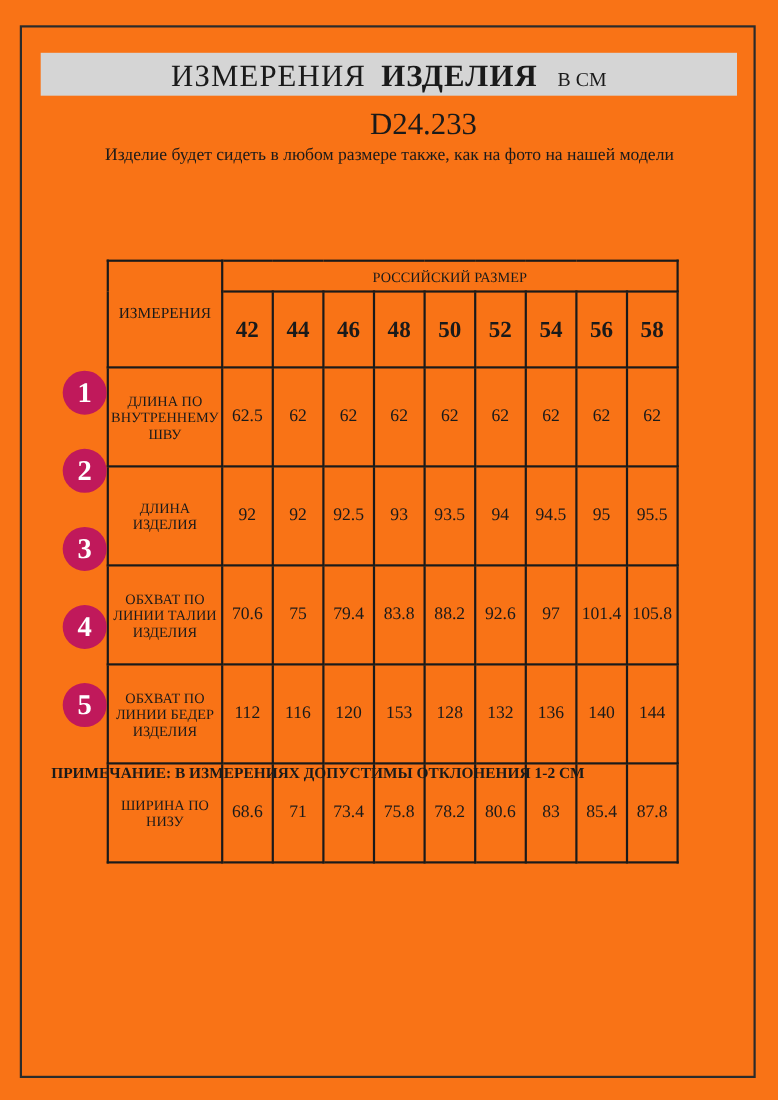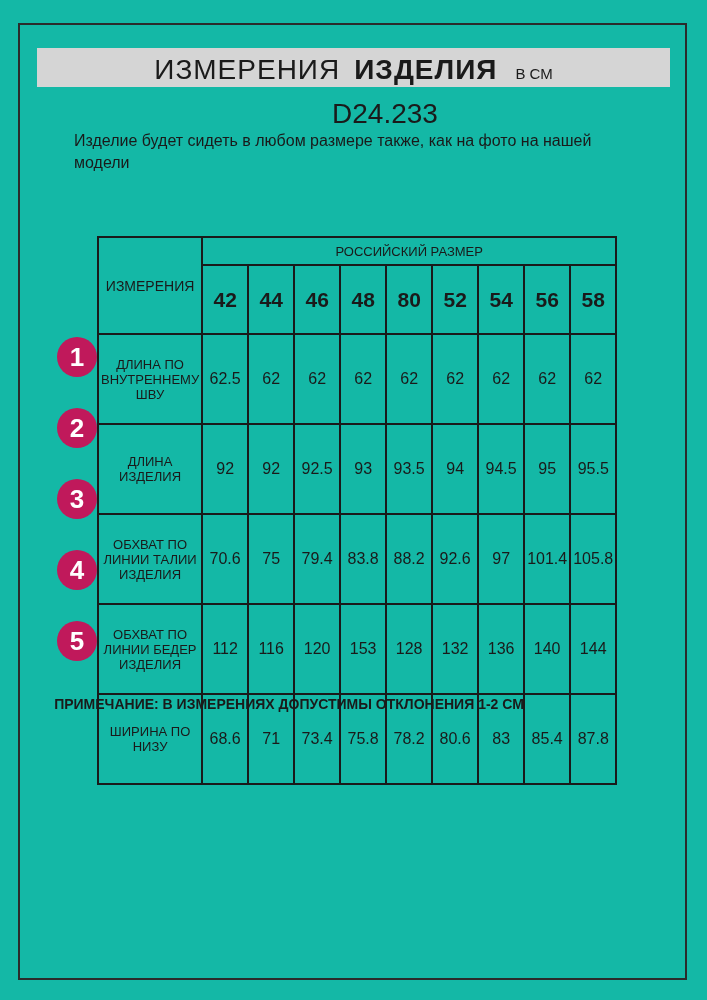--- a/index.html
+++ b/index.html
@@ -6,22 +6,23 @@
     margin: 0;
     padding: 0;
     background: #ffffff;
     font-family: "Liberation Sans", "DejaVu Sans", sans-serif;
     color: #1a1a1a;
   }
   .page {
     position: relative;
     width: 707px;
     height: 1000px;
-    background: #14b8a6;
+    background: #f97316;
     overflow: hidden;
+    font-family: Liberation Serif, serif;
   }
   .frame {
     position: absolute;
     left: 18px;
     top: 23px;
     width: 669px;
     height: 957px;
     border: 2px solid #2b2b2b;
     box-sizing: border-box;
   }
@@ -42,38 +43,39 @@
     font-weight: 400;
     letter-spacing: 1px;
   }
   .title-bold {
     font-size: 28px;
     font-weight: 700;
     letter-spacing: 1px;
     margin-left: 14px;
   }
   .title-unit {
-    font-size: 15px;
+    font-size: 18px;
     font-weight: 400;
     margin-left: 18px;
   }
   .product-code {
     position: absolute;
     left: 0;
     top: 98px;
     width: 698px;
     text-align: center;
     font-size: 28px;
     padding-left: 36px;
   }
   .subtitle {
     position: absolute;
     left: 74px;
     top: 130px;
     width: 560px;
+    text-align: center;
     font-size: 16px;
     line-height: 22px;
   }
   table.size-table {
     position: absolute;
     left: 97px;
     top: 236px;
     border-collapse: collapse;
     table-layout: fixed;
   }
@@ -166,21 +168,21 @@
     <thead>
       <tr>
         <th class="measure-head" rowspan="2">ИЗМЕРЕНИЯ</th>
         <th class="group-head" colspan="9">РОССИЙСКИЙ РАЗМЕР</th>
       </tr>
       <tr class="sizes-row" id="sizes-row">
           <th class="size-head">42</th>
           <th class="size-head">44</th>
           <th class="size-head">46</th>
           <th class="size-head">48</th>
-          <th class="size-head">80</th>
+          <th class="size-head">50</th>
           <th class="size-head">52</th>
           <th class="size-head">54</th>
           <th class="size-head">56</th>
           <th class="size-head">58</th>
         </tr>
     </thead>
     <tbody id="table-body">
         <tr>
           <td class="row-label">ДЛИНА ПО ВНУТРЕННЕМУ ШВУ</td>
           <td class="val">62.5</td>

